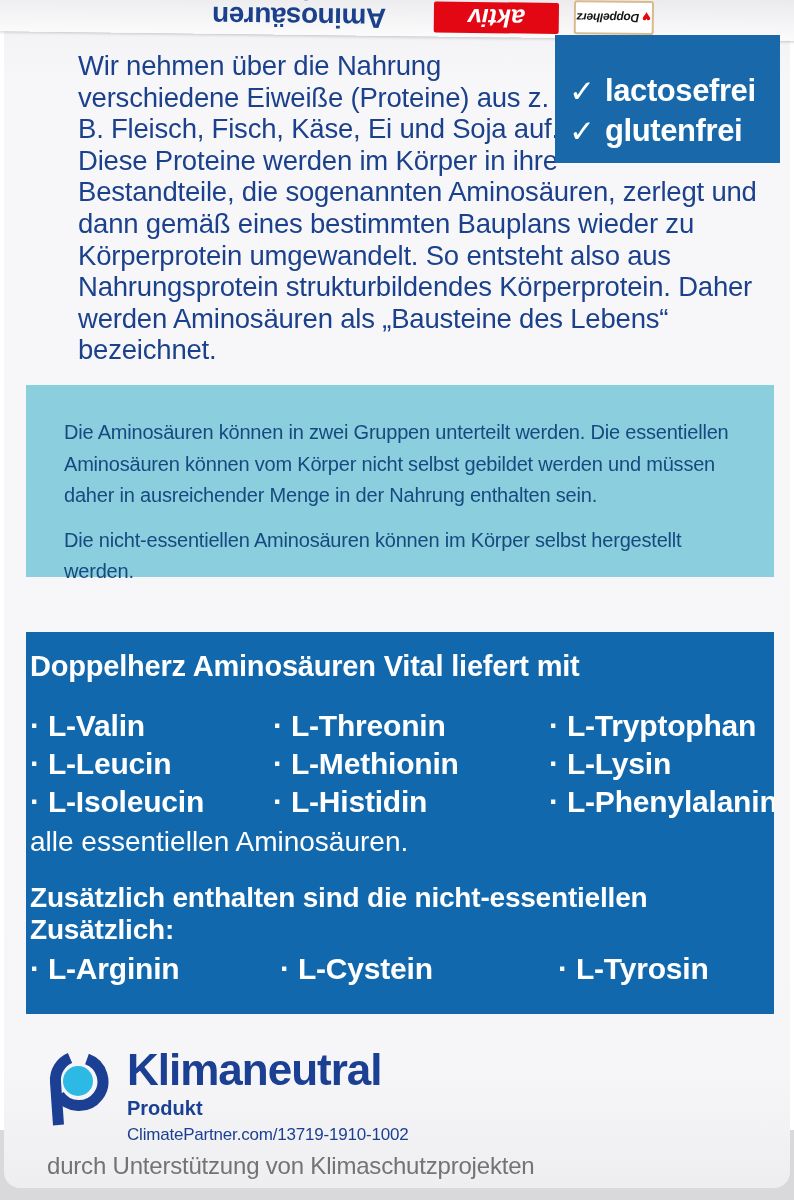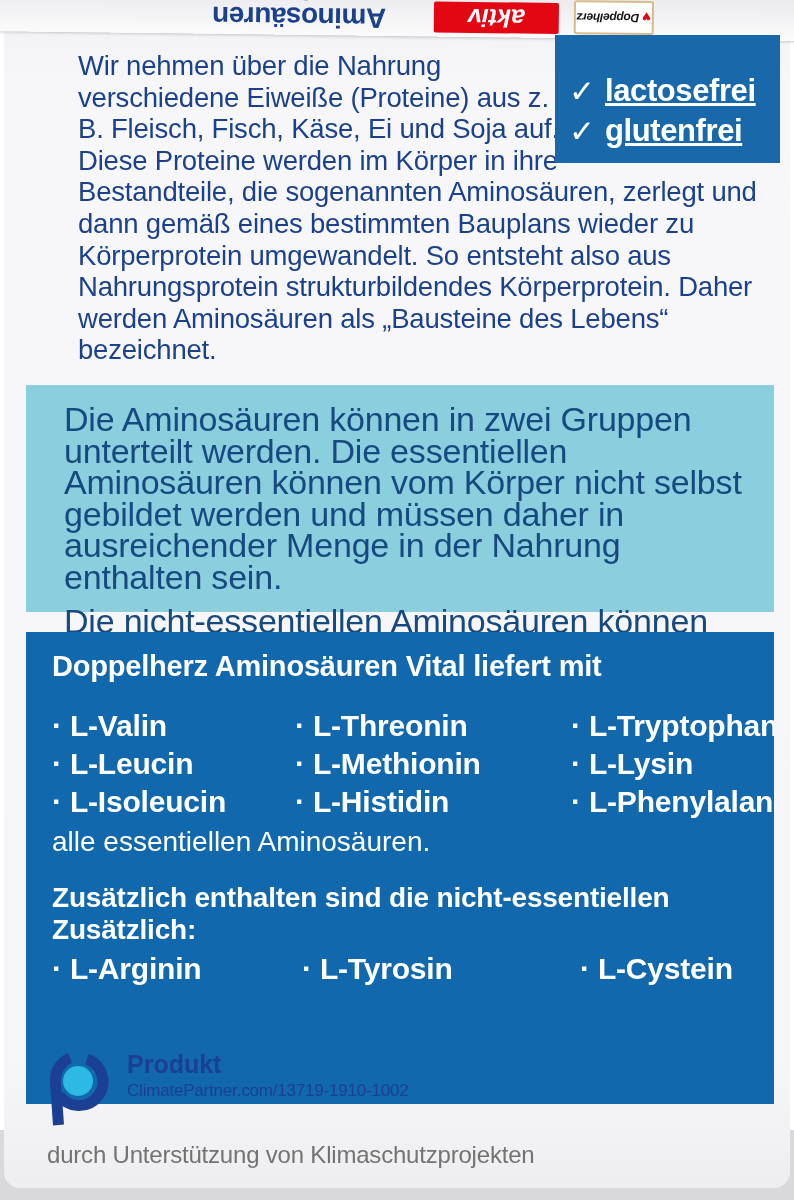--- a/index.html
+++ b/index.html
@@ -27,48 +27,48 @@
            display:flex;align-items:center;justify-content:center;
            font-size:25px;font-weight:800;font-style:italic;margin-right:17px;flex:none;}
   .f-name{width:235px;text-align:center;color:var(--navy-text);font-weight:700;
           font-size:28px;line-height:28px;letter-spacing:-.5px;flex:none;}
   
   .claims{position:absolute;left:555px;top:35px;width:225px;height:128px;z-index:3;
           background:var(--claims-blue);display:flex;flex-direction:column;
           justify-content:flex-end;padding:0 0 12px 14px;box-sizing:border-box;}
   .claim-row{display:flex;align-items:center;gap:10px;color:#fff;height:40px;}
   .check{font-size:31px;font-weight:700;line-height:1;}
-  .claim-label{font-size:31px;font-weight:700;letter-spacing:-.4px;text-decoration:underline;}
+  .claim-label{font-size:31px;font-weight:700;letter-spacing:-.4px;}
   
   .intro{position:absolute;left:42px;top:50px;width:730px;z-index:1;color:var(--navy-text);
          font-size:27.5px;line-height:31.6px;letter-spacing:-.2px;hyphens:auto;margin-left:36px;}
   .intro .spacer{float:right;width:245px;height:118px;}
   
-  .groups{position:absolute;left:26px;top:385px;width:748px;height:227px;box-sizing:border-box;
-          background:var(--light-blue);color:var(--groups-text);padding:19px 26px 0 38px;
-          font-size:34px;line-height:31.5px;letter-spacing:-.2px;hyphens:auto;}
+  .groups{position:absolute;left:26px;top:385px;width:748px;height:192px;box-sizing:border-box;
+          background:var(--light-blue);color:var(--groups-text);padding:32px 26px 0 38px;
+          font-size:20px;line-height:31.5px;letter-spacing:-.2px;hyphens:auto;}
   .groups p{margin:0;}
   .groups p + p{margin-top:13px;}
   
-  .contents{position:absolute;left:26px;top:632px;width:748px;height:472px;box-sizing:border-box;
-            background:var(--contents-blue);color:#fff;padding:18px 20px 0 26px;overflow:hidden;}
+  .contents{position:absolute;left:26px;top:632px;width:748px;height:382px;box-sizing:border-box;
+            background:var(--contents-blue);color:#fff;padding:18px 20px 0 4px;overflow:hidden;}
   .c-title{font-size:29px;font-weight:700;letter-spacing:-.2px;}
   .acid-grid{display:grid;grid-template-columns:243px 276px 1fr;margin-top:24px;}
   .acid-grid2{display:grid;grid-template-columns:250px 278px 1fr;margin-top:4px;}
   .acid{font-size:30px;font-weight:700;line-height:38px;white-space:nowrap;letter-spacing:-.2px;}
   .acid::before{content:"· ";}
   .c-note{margin-top:5px;font-size:28px;font-weight:400;}
   .c-add{margin-top:24px;font-size:28px;font-weight:700;line-height:32px;max-width:670px;letter-spacing:-.2px;}
   
   .climate{position:absolute;left:45px;top:1048px;z-index:1;}
   .cl-row{display:flex;align-items:flex-start;}
   .cl-mark{flex:none;}
   .cl-text{margin-left:16px;}
   .cl-title{font-size:44px;font-weight:800;color:var(--climate-blue);letter-spacing:-1px;line-height:44px;}
-  .cl-sub{font-size:25px;font-weight:700;color:var(--climate-blue);margin-top:3px;line-height:26px;}
+  .cl-sub{font-size:20px;font-weight:700;color:var(--climate-blue);margin-top:3px;line-height:26px;}
   .cl-ref{font-size:17px;font-weight:400;color:var(--climate-blue);margin-top:4px;letter-spacing:-.2px;}
   .cl-note{font-size:24px;font-weight:500;color:#737373;margin-top:7px;margin-left:2px;letter-spacing:-.2px;}
 </style>
 </head>
 <body>
 
 <div class="stage">
   <div class="bottom-bg"></div>
   <div class="panel"></div>
 
@@ -117,32 +117,33 @@
       <div class="acid">L-Methionin</div>
       <div class="acid">L-Lysin</div>
       <div class="acid">L-Isoleucin</div>
       <div class="acid">L-Histidin</div>
       <div class="acid">L-Phenylalanin</div>
     </div>
     <div class="c-note">alle essentiellen Aminosäuren.</div>
     <div class="c-add">Zusätzlich enthalten sind die nicht-essentiellen Zusätzlich:</div>
     <div class="acid-grid2">
       <div class="acid">L-Arginin</div>
+      <div class="acid">L-Cystein</div>
       <div class="acid">L-Tyrosin</div>
-      <div class="acid">L-Cystein</div>
     </div>
   </div>
 
   <div class="climate">
     <div class="cl-row">
       <svg class="cl-mark" width="66" height="86" viewBox="0 0 66 86">
         <path d="M 42 11 A 24 24 0 1 1 14 47" fill="none" stroke="#1b3f92" stroke-width="11"></path>
         <path d="M 25 10 A 24 24 0 0 0 10.5 34 L 13.5 77" fill="none" stroke="#1b3f92" stroke-width="11"></path>
         <circle cx="33" cy="33" r="15" fill="#2cb9e3"></circle>
       </svg>
       <div class="cl-text">
+        <div class="cl-title">Klimaneutral</div>
         <div class="cl-sub">Produkt</div>
         <div class="cl-ref">ClimatePartner.com/13719-1910-1002</div>
       </div>
     </div>
     <div class="cl-note">durch Unterstützung von Klimaschutzprojekten</div>
   </div>
 </div>
 
 </body></html>

